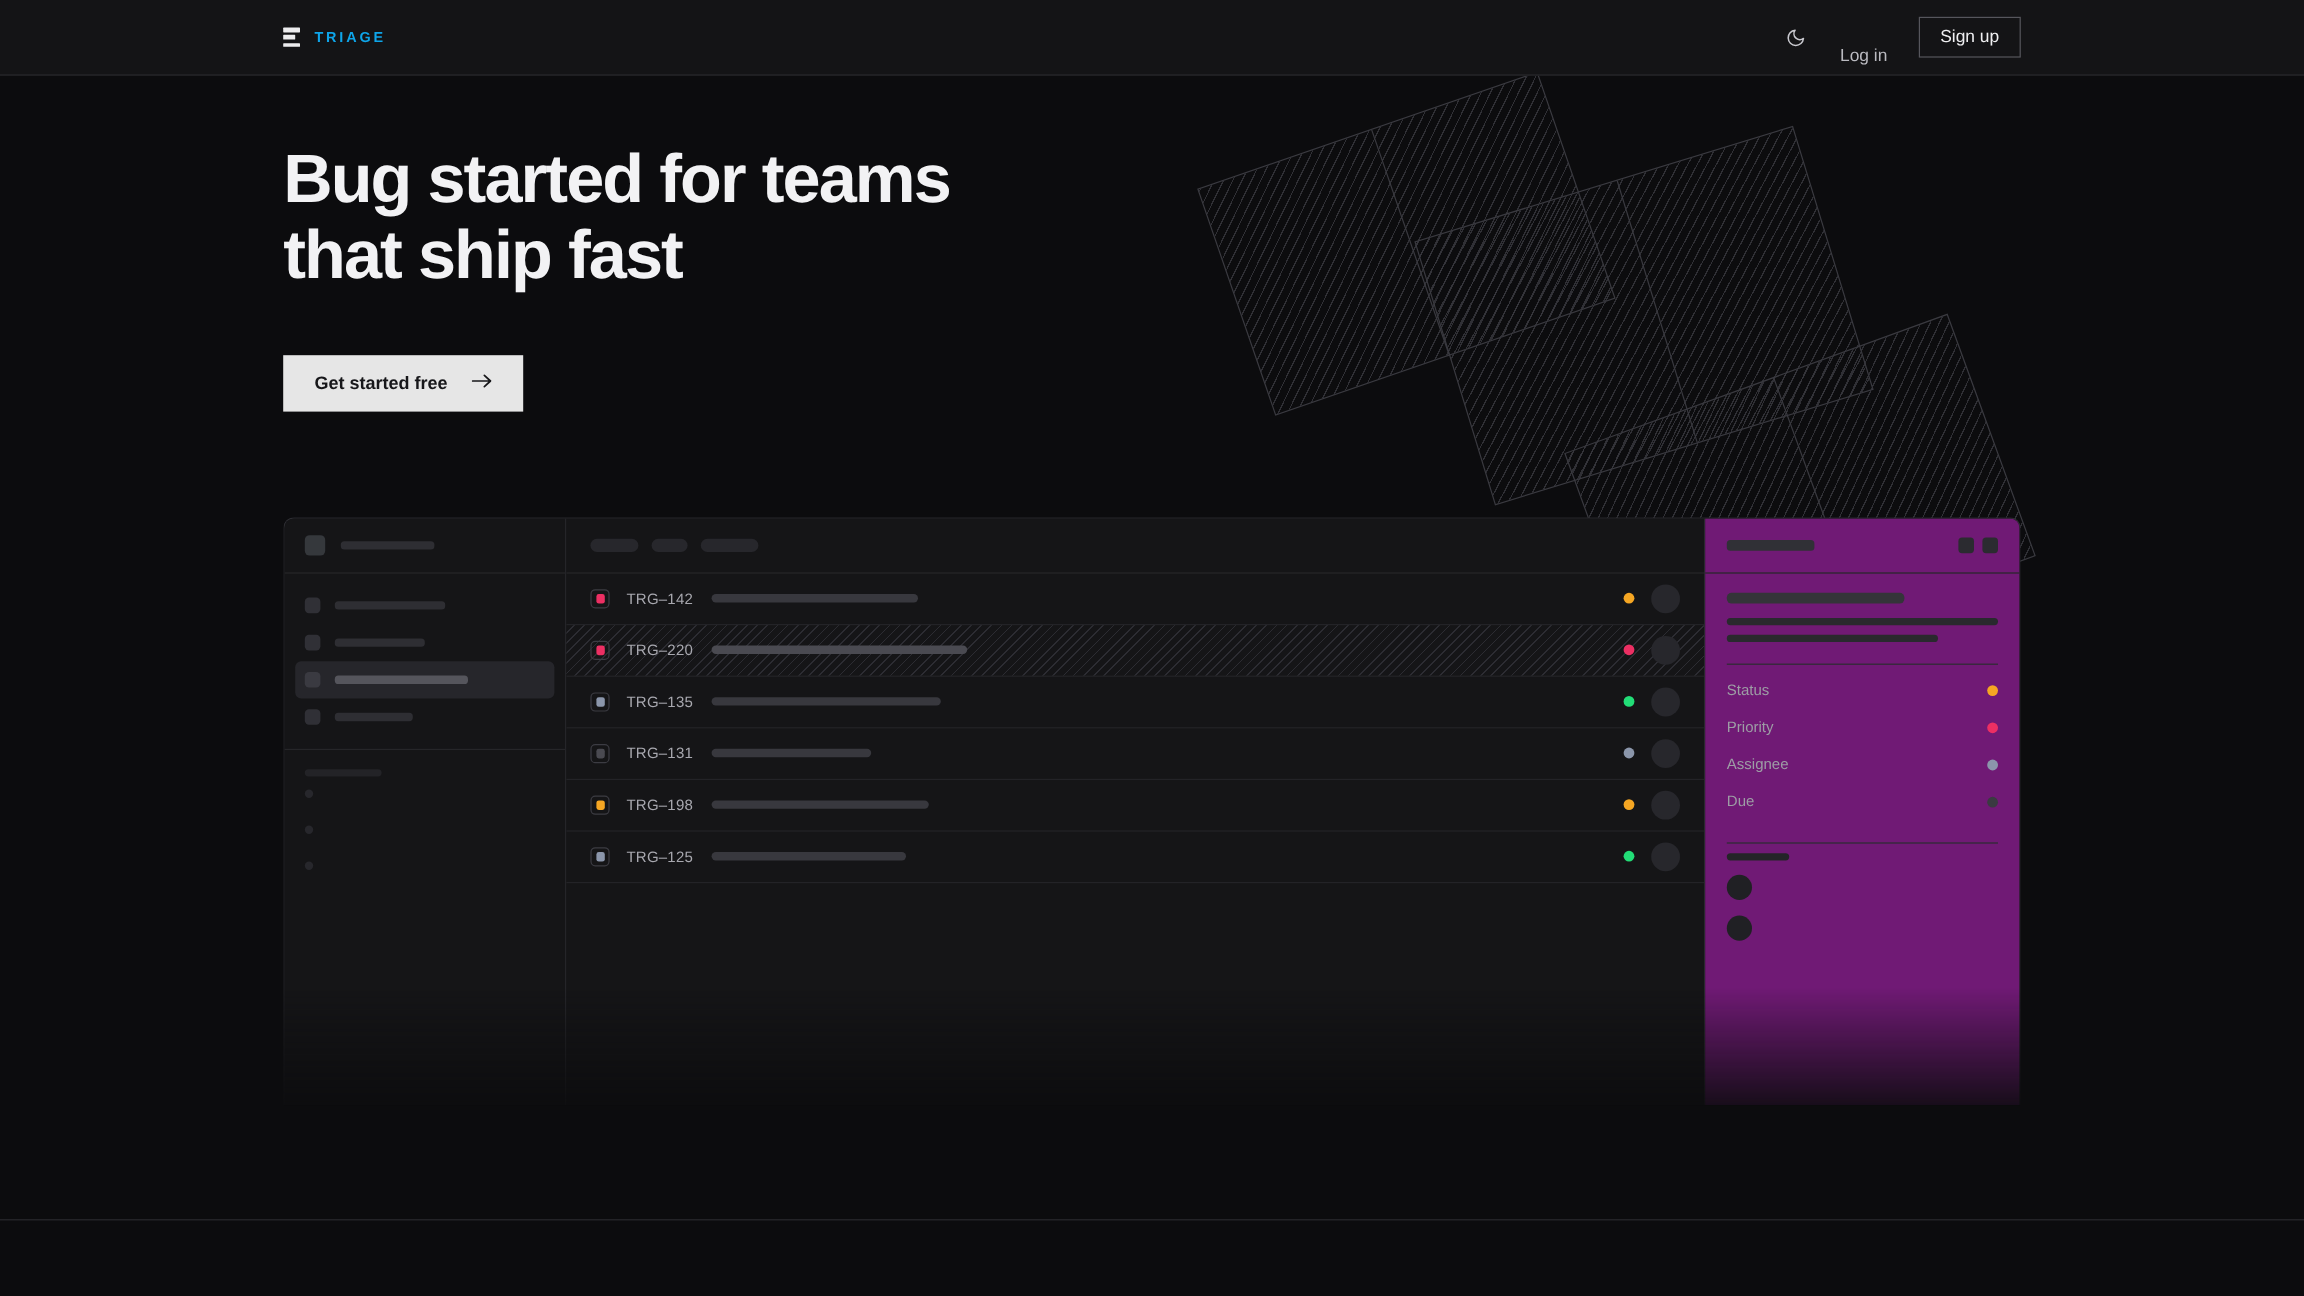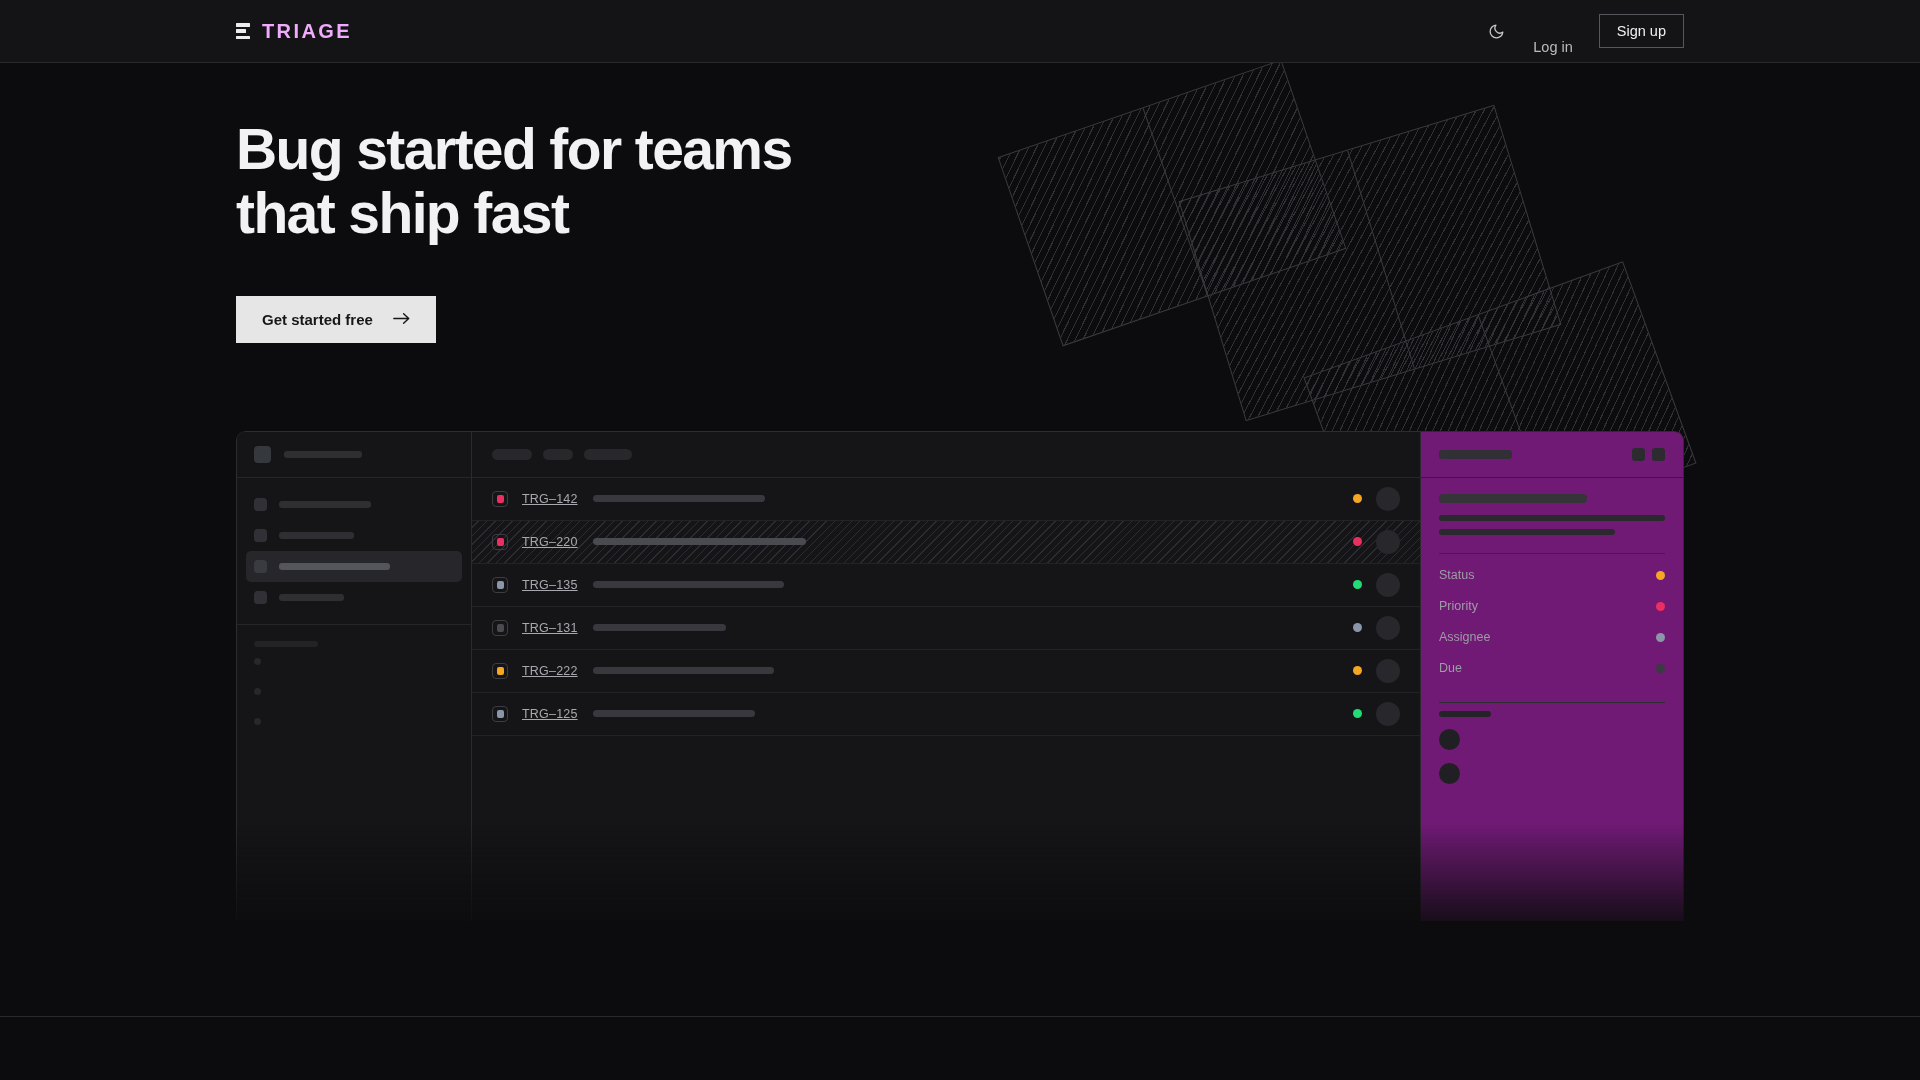--- a/index.html
+++ b/index.html
@@ -19,21 +19,21 @@
     display:flex; align-items:center;
     padding:0 236px 0 236px;
   }
   .brand { display:flex; align-items:center; gap:12px; }
   .brand-mark { width:14px; height:16px; display:flex; flex-direction:column; justify-content:space-between; }
   .brand-mark i { display:block; height:3.5px; background:#ececee; border-radius:.5px; }
   .brand-mark i:nth-child(1){ width:14px; }
   .brand-mark i:nth-child(2){ width:10px; }
   .brand-mark i:nth-child(3){ width:14px; }
   .brand-name {
-    color:#f0abfc; font-size:20px; font-weight:700;
+    color:#0ea5e9; font-size:12px; font-weight:700;
     letter-spacing:2.4px;
   }
   .nav-right { margin-left:auto; display:flex; align-items:center; gap:26px; }
   .moon-btn { width:22px; height:22px; display:flex; align-items:center; justify-content:center; cursor:pointer; }
   .login-link { color:#babac0; font-size:14.5px; cursor:pointer;margin-top:32px; }
   .signup-btn {
     border:1px solid #56565c; color:#f0f0f2;
     font-size:14.5px; padding:8px 17px;
     background:transparent; cursor:pointer;
     font-family:"Liberation Sans", sans-serif;
@@ -118,21 +118,21 @@
     height:43px; display:flex; align-items:center;
     padding:0 20px; gap:14px;
     border-bottom:1px solid #232327;
     position:relative;
   }
   .row.hl::before{
     content:""; position:absolute; inset:0;
     background-image:repeating-linear-gradient(-45deg, transparent 0 5px, #2c2c32 5px 6px);
     pointer-events:none;
   }
-  .row > * { position:relative; z-index:2;text-decoration:underline; }
+  .row > * { position:relative; z-index:2; }
   .pchip {
     width:16px; height:16px; border-radius:4px;
     border:1px solid #3c3c43; display:flex;
     align-items:center; justify-content:center; flex-shrink:0;
   }
   .pchip i { width:7px; height:8px; border-radius:2px; display:block; }
   .rid { color:#a8a8af; font-size:12.5px; letter-spacing:.2px; width:57px; flex-shrink:0; }
   .title-bar { height:7px; border-radius:4px; background:#38383e; }
   .row.hl .title-bar { background:#4a4a51; }
   .rspace { flex:1; }
@@ -302,21 +302,21 @@
           <span class="title-bar" style="width:133px"></span>
           <span class="rspace"></span>
           <span class="sdot" style="background:#8b96ab"></span>
           <span class="av"></span>
         </div>
 
         <div class="row">
           <span class="pchip">
               <i style="background:#f5a623"></i>
             </span>
-          <span class="rid">TRG–222</span>
+          <span class="rid">TRG–198</span>
           <span class="title-bar" style="width:181px"></span>
           <span class="rspace"></span>
           <span class="sdot" style="background:#f5a623"></span>
           <span class="av"></span>
         </div>
 
         <div class="row">
           <span class="pchip">
               <i style="background:#8b96ab"></i>
             </span>

